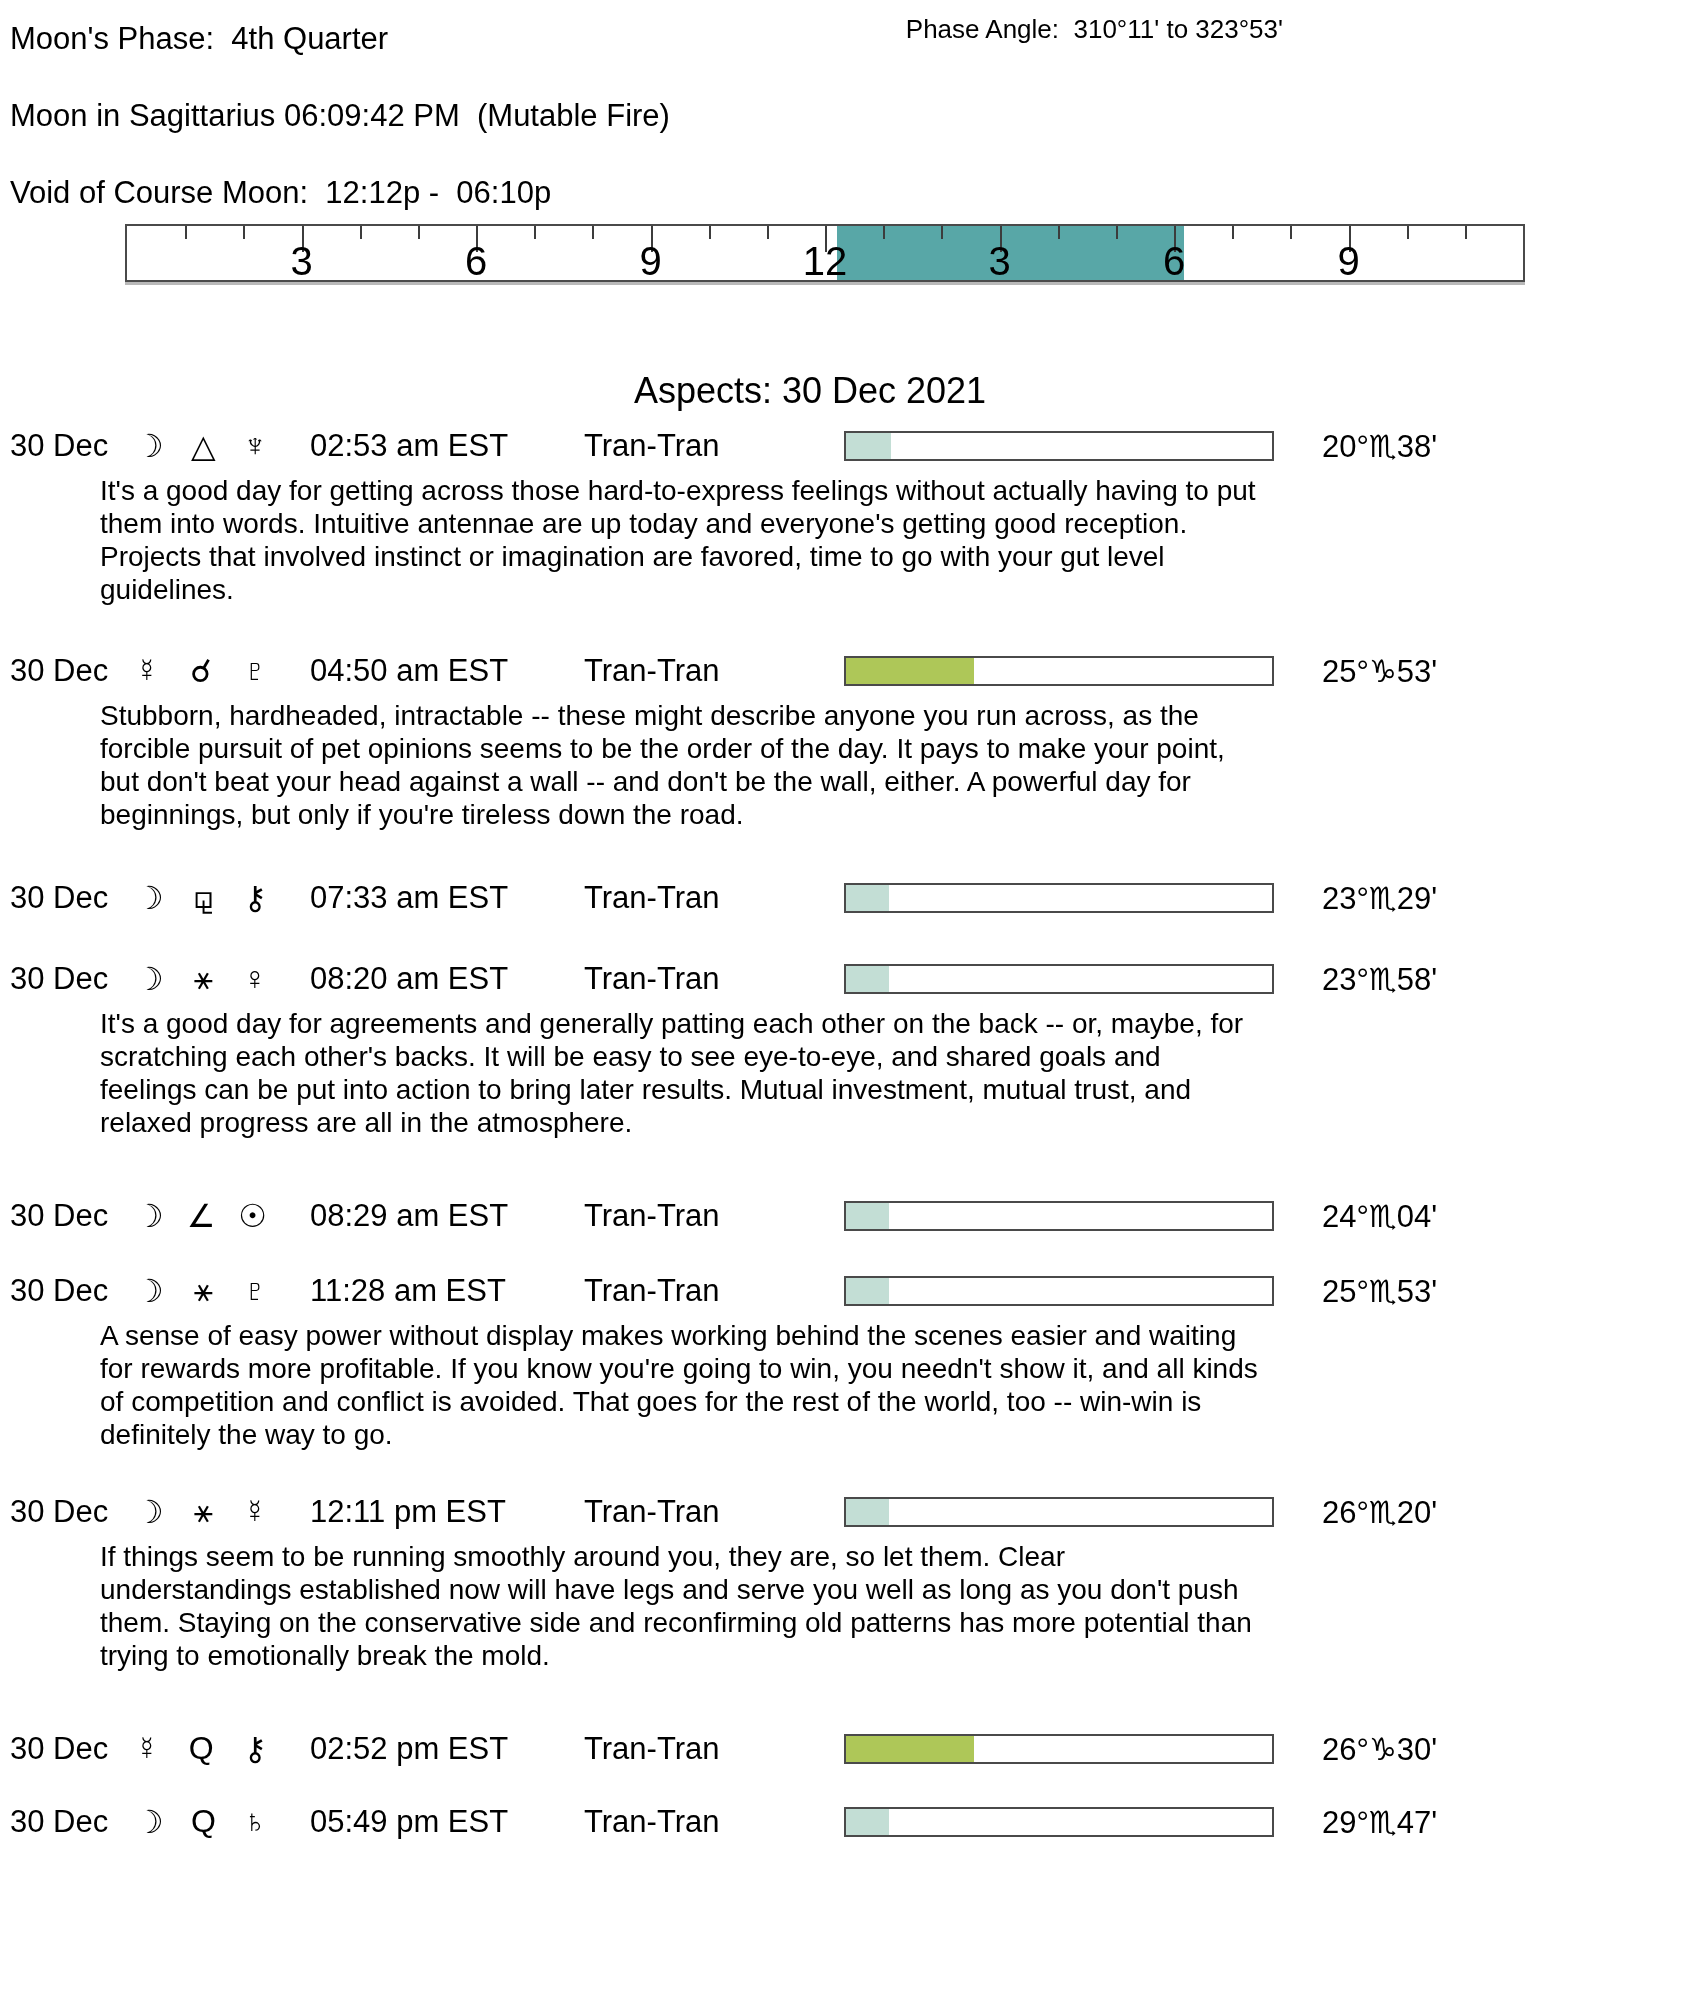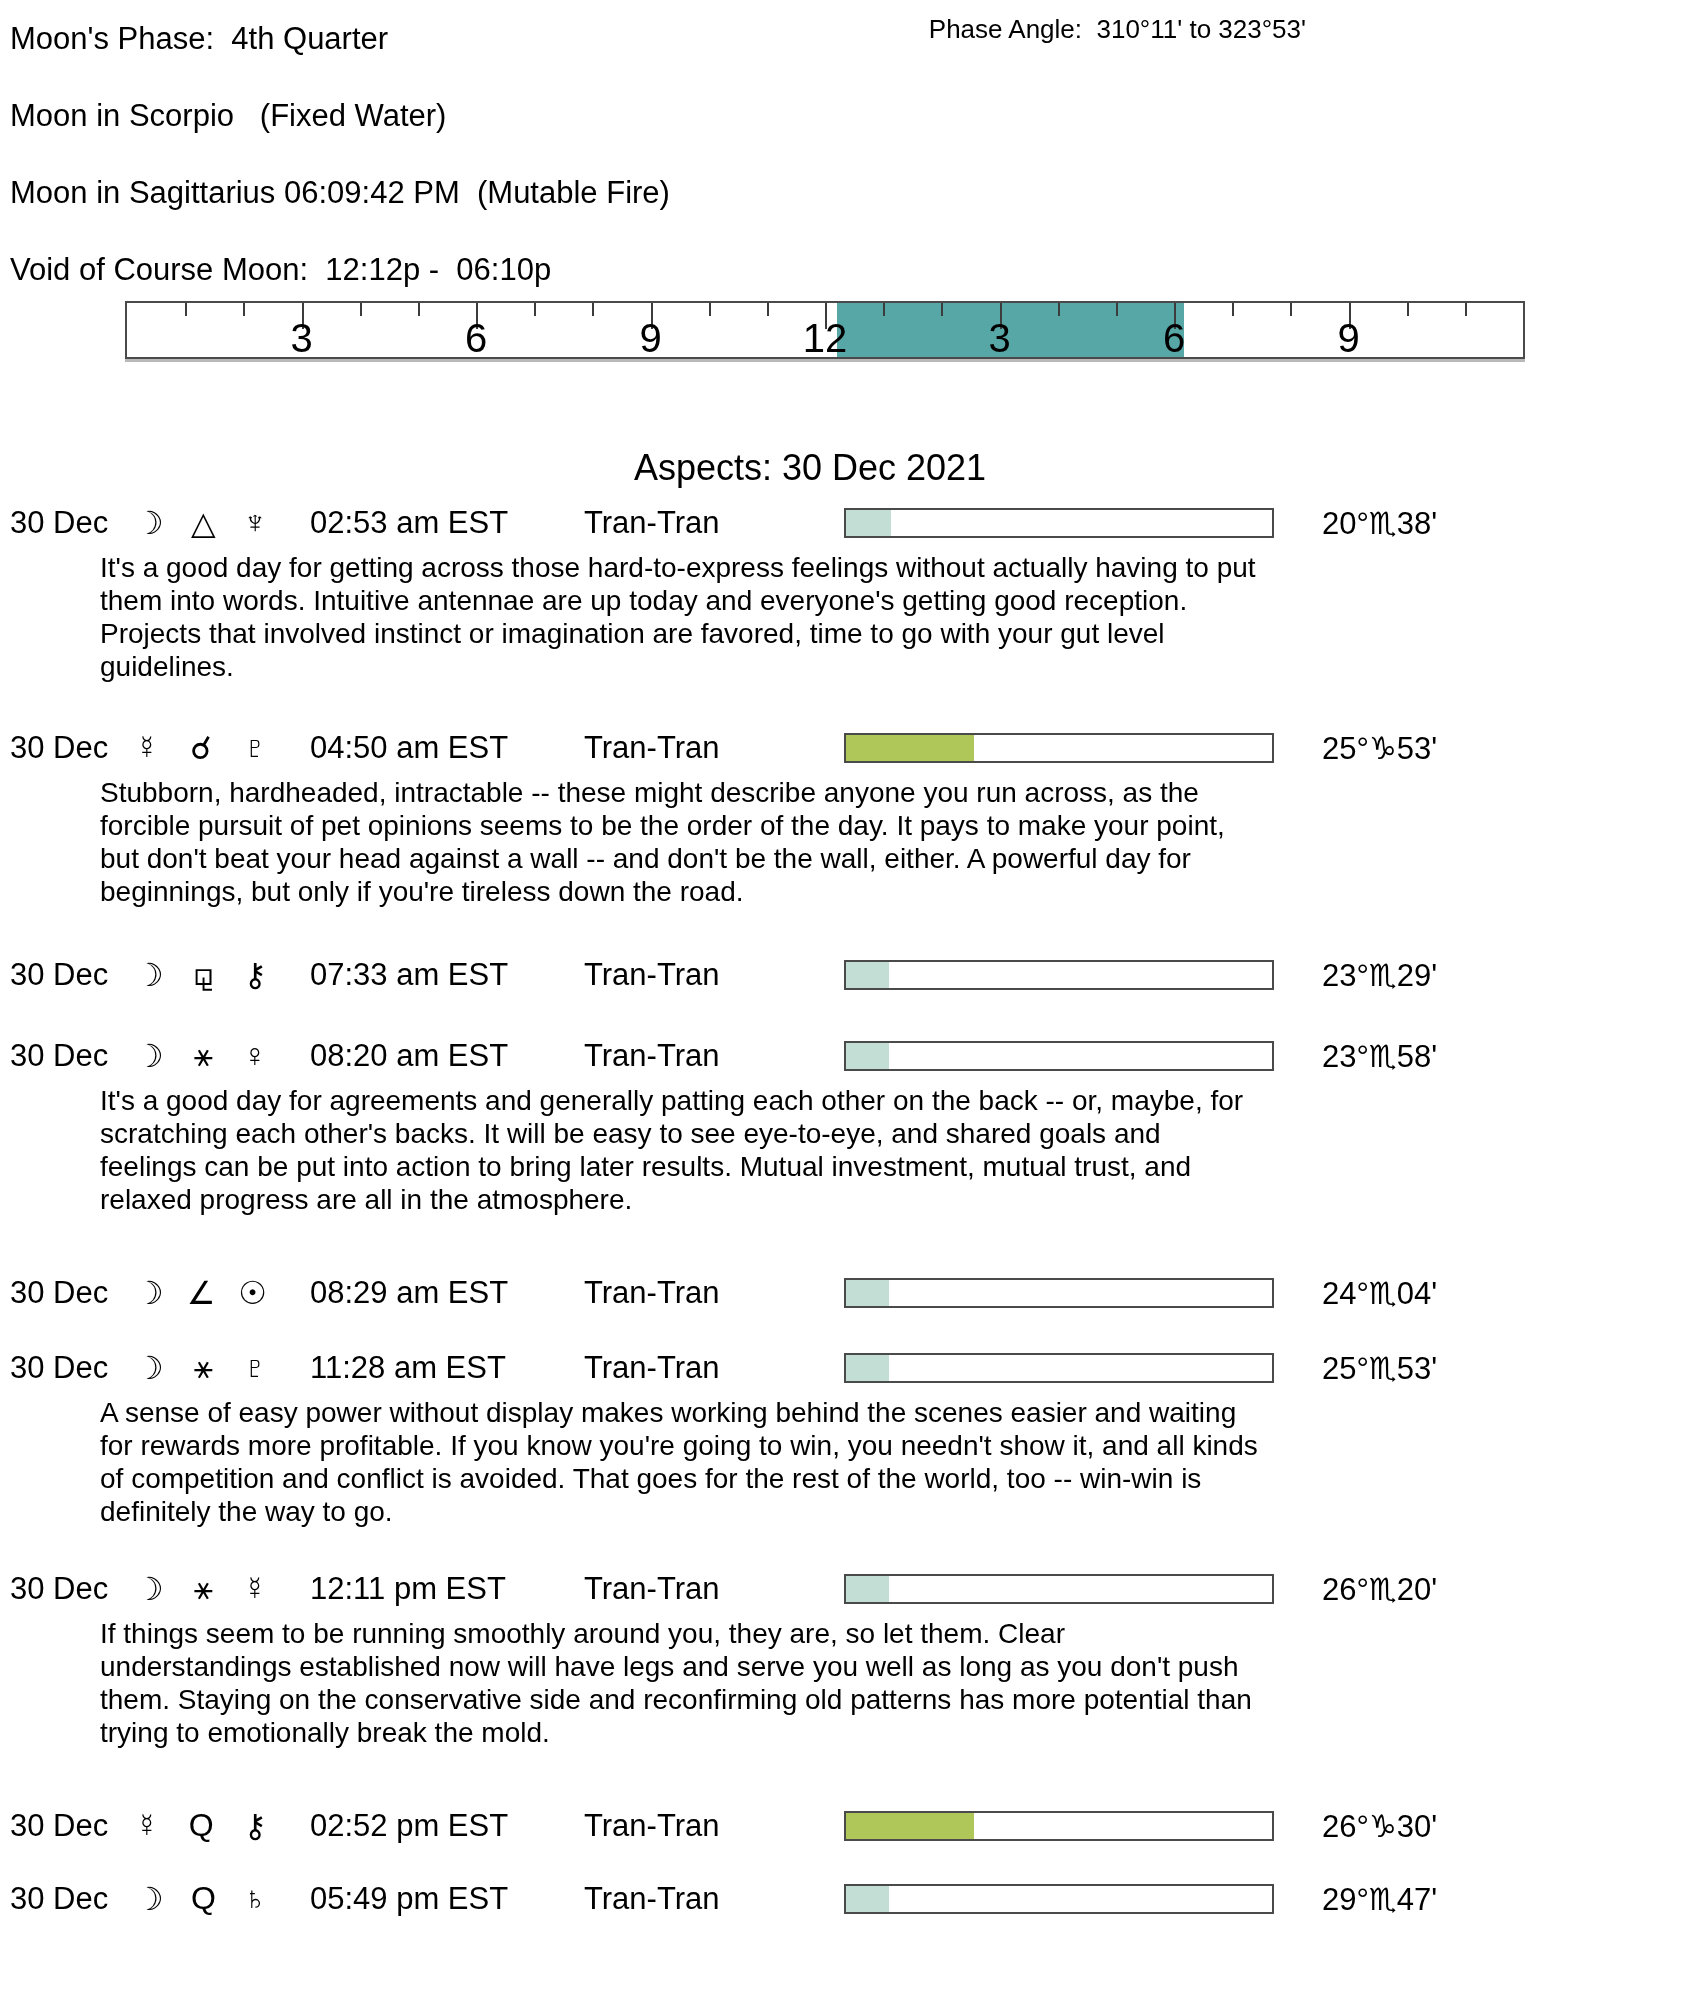--- a/index.html
+++ b/index.html
@@ -4,21 +4,21 @@
 <style>
   html,body{margin:0;padding:0;background:#fff;}
   body{
     width:1688px;height:1996px;position:relative;overflow:hidden;
     font-family:"Liberation Sans","DejaVu Sans",sans-serif;color:#000;
     -webkit-font-smoothing:antialiased;
   }
   .top{padding:20px 0 0 10px;}
   .info-line{font-size:31px;line-height:38px;margin:0 0 39px 0;white-space:pre;}
   .phase-angle{
-    position:absolute;top:14px;left:916px;width:390px;text-align:right;
+    position:absolute;top:14px;left:893px;width:390px;text-align:right;
     font-size:26px;white-space:pre;
   }
   
   .ruler-wrap{margin:8px 0 0 125px;}
   .ruler{
     position:relative;width:1400px;height:58px;background:#fff;
     border:2px solid #4a4a4a;box-shadow:0 3px 0 #b9b9b9;box-sizing:border-box;
   }
   .shade{position:absolute;top:0;bottom:0;}
   .tick{position:absolute;top:0;width:2px;background:#3c3c3c;height:13px;}
@@ -49,21 +49,20 @@
   .g4{margin-top:39px}.g5{margin-top:56px}.g6{margin-top:33px}
   .g7{margin-top:40px}.g8{margin-top:56px}.g9{margin-top:31px}
 </style>
 </head>
 <body>
 
 <div class="phase-angle">Phase Angle:  310°11' to 323°53'</div>
 
 <div class="top">
   <div class="info-line">Moon's Phase:  4th Quarter</div>
-  <div class="info-line">Moon in Scorpio   (Fixed Water)</div>
   <div class="info-line">Moon in Sagittarius 06:09:42 PM  (Mutable Fire)</div>
   <div class="info-line" style="margin-bottom:12px">Void of Course Moon:  12:12p -  06:10p</div>
 </div>
 
 <div class="ruler-wrap">
   <div class="ruler" id="ruler">
     <div class="shade" id="shade" style="left: 50.8333%; width: 24.8625%; background: rgb(88, 167, 167);"></div>
   <div class="tick" style="left: 4.16667%;"></div>
       <div class="tick" style="left: 8.33333%;"></div>
       <div class="tick major" style="left: 12.5%;"></div>

